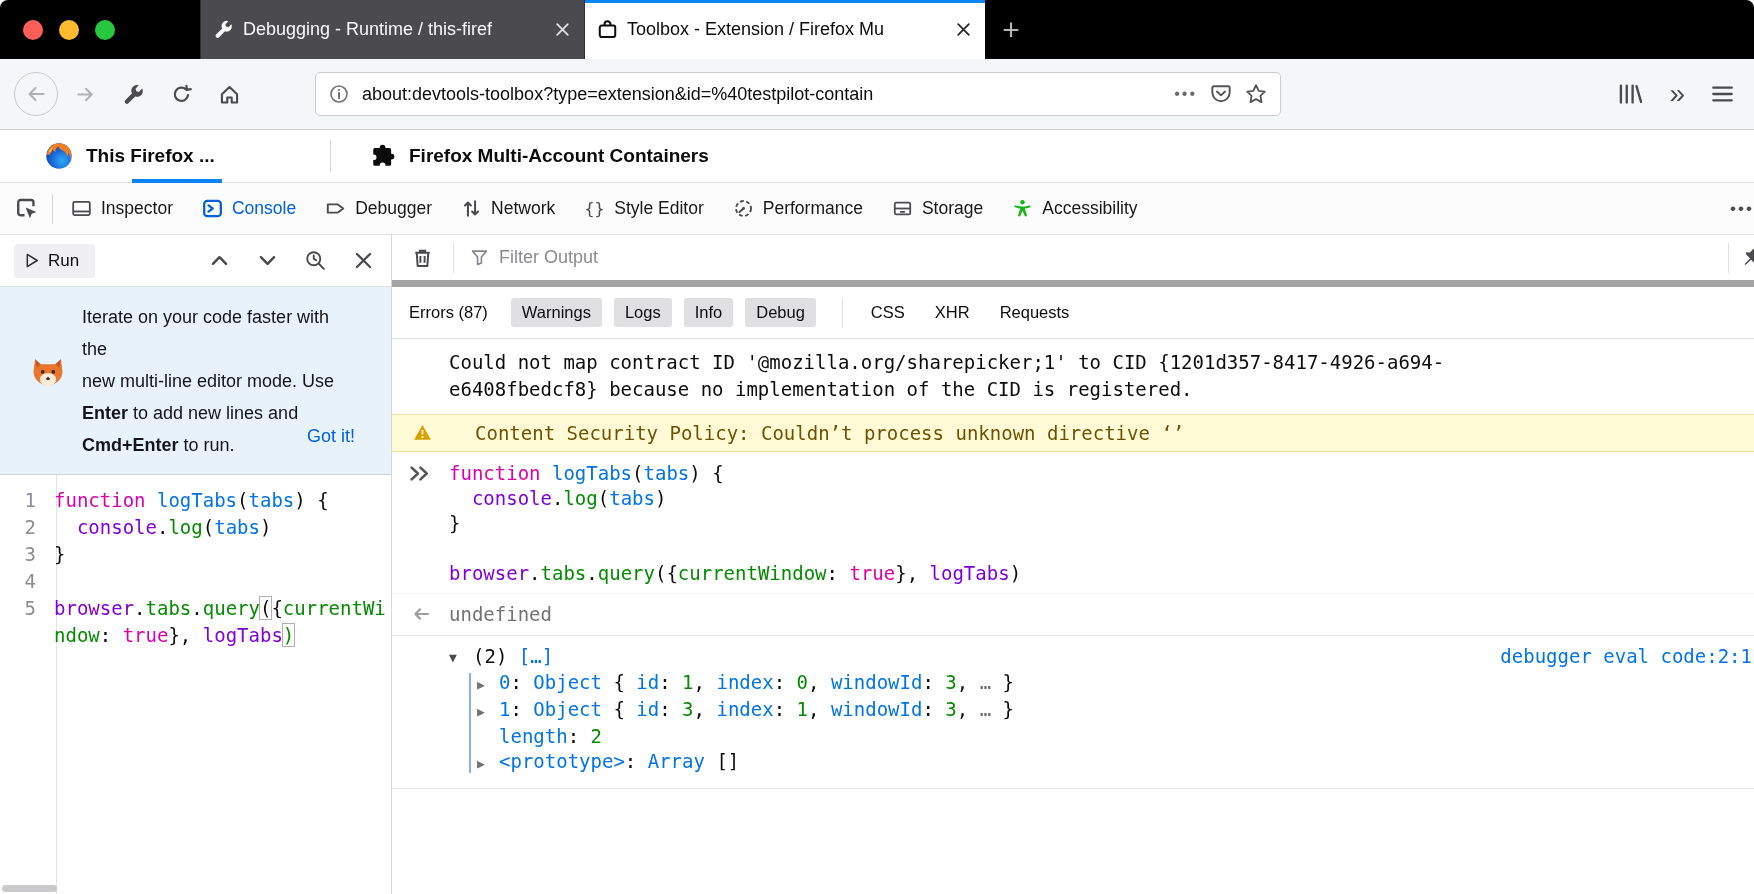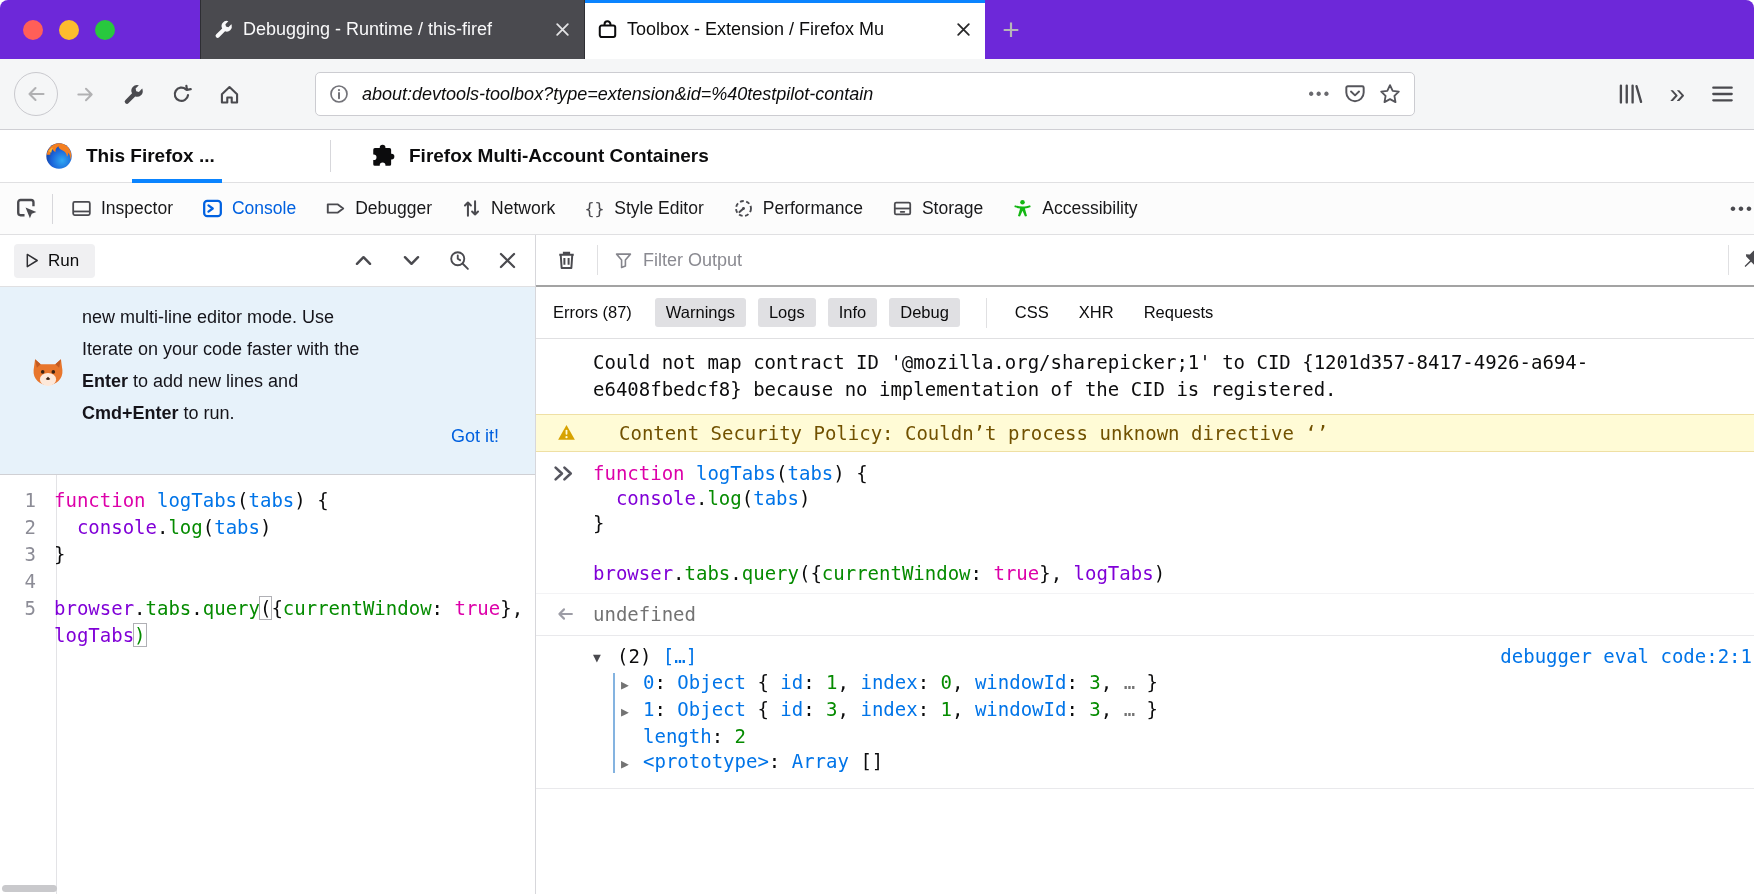--- a/index.html
+++ b/index.html
@@ -1,42 +1,42 @@
 <!DOCTYPE html>
 <html><head>
 <meta charset="utf-8">
 <style>
   * { box-sizing: border-box; margin: 0; padding: 0; }
   html,body { width:1754px; height:894px; overflow:hidden; }
   body { font-family:"Liberation Sans", sans-serif; background:#fff; color:#0c0c0d; }
   .ic svg { width:100%; height:100%; display:block; }
 
   
-  .titlebar { height:59px; background:#6d28d9; display:flex; align-items:stretch; border-radius:8px 8px 0 0; }
+  .titlebar { height:59px; background:#000000; display:flex; align-items:stretch; border-radius:8px 8px 0 0; }
   .lights { width:200px; display:flex; gap:16px; align-items:center; padding-left:23px; flex:none; }
   .light { width:20px; height:20px; border-radius:50%; }
   .l-close { background:#ff5f58; } .l-min { background:#fdbc2e; } .l-zoom { background:#28c83e; }
   .tab { display:flex; align-items:center; gap:10px; padding:0 13px; position:relative; }
   .tab-inactive { width:385px; background:#4a4a4f; color:#f9f9fa; border-left:1px solid #2e2e33; border-right:1px solid #2e2e33; --fade:#4a4a4f; }
   .tab-active { width:400px; background:#fff; color:#0c0c0d; --fade:#ffffff; }
   .tab-active::before { content:""; position:absolute; top:0; left:0; right:0; height:3px; background:#0a84ff; }
   .tab-ic { width:19px; height:19px; flex:none; }
   .tab-title { flex:1; white-space:nowrap; overflow:hidden; position:relative; font-size:18px; }
   .tab-title::after { content:""; position:absolute; right:0; top:0; bottom:0; width:42px; background:linear-gradient(to right, rgba(255,255,255,0), var(--fade)); }
   .tab-close { width:17px; height:17px; flex:none; opacity:.88; }
   .newtab-btn { width:52px; display:flex; align-items:center; justify-content:center; color:#b6b6b8; font-size:30px; font-weight:300; }
 
   
   .navbar { height:71px; background:#f5f6f7; border-bottom:1px solid #cfcfd4; display:flex; align-items:center; padding:0 20px 0 14px; }
   .nav-btn { width:36px; height:36px; display:flex; align-items:center; justify-content:center; color:#4a4a4f; margin-right:12px; flex:none; }
   .nav-btn .ic { width:21px; height:21px; }
   .btn-back { width:44px; height:44px; border:1px solid #c9c9ce; border-radius:50%; color:#b1b1b3; margin-right:9px; }
   .btn-back .ic { width:22px; height:22px; }
   .disabled { color:#b1b1b3; }
-  .urlbar { margin-left:56px; width:1100px; height:44px; background:#fff; border:1px solid #ccccd1; border-radius:5px; display:flex; align-items:center; padding:0 13px; gap:13px; flex:none;font-style:italic; }
+  .urlbar { margin-left:56px; width:966px; height:44px; background:#fff; border:1px solid #ccccd1; border-radius:5px; display:flex; align-items:center; padding:0 13px; gap:13px; flex:none; }
   .url-info { width:20px; height:20px; color:#737379; flex:none; }
   .url-text { flex:1; min-width:0; font-size:18px; white-space:nowrap; overflow:hidden; position:relative; color:#0c0c0d; }
   .url-text::after { content:""; position:absolute; right:0; top:0; bottom:0; width:60px; background:linear-gradient(to right, rgba(255,255,255,0), #fff); }
   .url-dots { color:#69696e; font-size:16px; letter-spacing:2px; flex:none; }
   .url-ic { width:22px; height:22px; color:#55555b; flex:none; }
   .nav-right { margin-left:auto; display:flex; align-items:center; gap:26px; color:#4a4a4f; }
   .nav-right .ic { width:24px; height:24px; }
   .dbl-chev { font-size:28px; line-height:1; color:#4a4a4f; }
 
   
@@ -57,21 +57,21 @@
   .dt-sep { width:1px; height:30px; background:#d7d7db; margin-right:4px; flex:none; }
   #dt-tabs { display:flex; align-items:stretch; height:100%; }
   .dt-tab { display:flex; align-items:center; gap:10px; padding:0 15px; height:100%; }
   .dt-ic { width:19px; height:19px; color:#4a4a4f; }
   .dt-tab.active { color:#0061e0; }
   .dt-tab.active .dt-ic { color:#0061e0; }
   .dt-meat { margin-left:auto; color:#4a4a4f; font-size:17px; letter-spacing:2px; width:24px; overflow:hidden; white-space:nowrap; flex:none; }
 
   
   .main { display:flex; height:659px; }
-  .left-pane { width:536px; flex:none; border-right:1px solid #d7d7db; display:flex; flex-direction:column; position:relative; background:#fff; }
+  .left-pane { width:392px; flex:none; border-right:1px solid #d7d7db; display:flex; flex-direction:column; position:relative; background:#fff; }
   .right-pane { flex:1; min-width:0; display:flex; flex-direction:column; background:#fff; }
 
   
   .editor-toolbar { height:52px; flex:none; border-bottom:1px solid #e0e0e2; display:flex; align-items:center; padding:0 17px 0 14px; }
   .run-btn { display:flex; align-items:center; gap:9px; background:#f0f0f2; border-radius:4px; height:34px; padding:0 16px 0 11px; font-size:17px; }
   .run-btn .ic { width:14px; height:15px; color:#2f2f33; }
   .etb-spacer { flex:1; }
   .tb-ic { width:21px; height:21px; color:#4a4a4f; margin-left:27px; flex:none; }
 
   
@@ -87,21 +87,21 @@
   .cm-code { flex:1; min-width:0; padding-left:8px; white-space:pre-wrap; word-wrap:break-word; position:relative; z-index:1; }
   .hthumb { position:absolute; left:2px; bottom:2px; width:55px; height:7px; border-radius:4px; background:#c9c9cc; }
 
   
   .tk-kw { color:#dd00a9; } .tk-def { color:#0074e8; } .tk-var { color:#8000d7; }
   .tk-prop { color:#058b00; } .tk-pl { color:#0c0c0d; } .tk-key { color:#0074e8; }
   .tk-num { color:#058b00; } .tk-cls { color:#0074e8; } .tk-dim { color:#737373; }
   .tk-plbox { color:#0c0c0d; outline:1px solid #b0b0b5; } .tk-propbox { color:#058b00; outline:1px solid #b0b0b5; }
 
   
-  .console-toolbar { height:52px; flex:none; border-bottom:2px solid #a3a3a3; display:flex; align-items:center; padding-left:20px;justify-content:center; }
+  .console-toolbar { height:52px; flex:none; border-bottom:7px solid #a3a3a3; display:flex; align-items:center; padding-left:20px;justify-content:center; }
   .ct-trash { width:21px; height:22px; color:#4a4a4f; flex:none; }
   .ct-sep { width:1px; height:30px; background:#e0e0e2; margin:0 17px 0 20px; flex:none; }
   .ct-funnel { width:17px; height:17px; color:#85858c; flex:none; }
   .ct-placeholder { margin-left:11px; font-size:18px; color:#8a8a91; }
   .ct-right { margin-left:auto; display:flex; align-items:center; flex:none; }
   .ct-right .ct-sep { margin:0 14px 0 0; }
   .ct-pin { width:22px; height:22px; color:#4a4a4f; margin-right:-11px; }
 
   
   .filter-row { height:52px; flex:none; border-bottom:1px solid #e0e0e2; display:flex; align-items:center; padding-left:17px; font-size:16.5px; }
@@ -403,22 +403,22 @@
           <svg viewBox="0 0 32 32">
             <path fill="#e8762c" d="M4.5 5.5l5 4.5h13l5-4.5 1.3 9.5c.8 8-5.8 13.5-12.8 13.5S2.4 23 3.2 15z"></path>
             <path fill="#c35b22" d="M4.5 5.5l5 4.5-3.4 3.2zM27.5 5.5l-5 4.5 3.4 3.2z"></path>
             <ellipse cx="16" cy="23.5" rx="7.2" ry="5.8" fill="#fde8d9"></ellipse>
             <circle cx="11.3" cy="16.8" r="1.6" fill="#3c2313"></circle>
             <circle cx="20.7" cy="16.8" r="1.6" fill="#3c2313"></circle>
             <path d="M16 21l-2 2.1a2.6 2.6 0 0 0 4 0z" fill="#3c2313"></path>
           </svg>
         </span>
       <div id="notif-lines">
+          <div><span>Iterate on your code faster with the</span></div>
           <div><span>new multi-line editor mode. Use</span></div>
-          <div><span>Iterate on your code faster with the</span></div>
           <div><b>Enter</b><span> to add new lines and</span></div>
           <div><b>Cmd+Enter</b><span> to run.</span></div>
         </div>
       <span class="gotit">Got it!</span>
     </div>
 
     <div class="editor">
       <div id="editor-lines">
           <div class="cm-row">
             <div class="cm-gutter">1</div>

